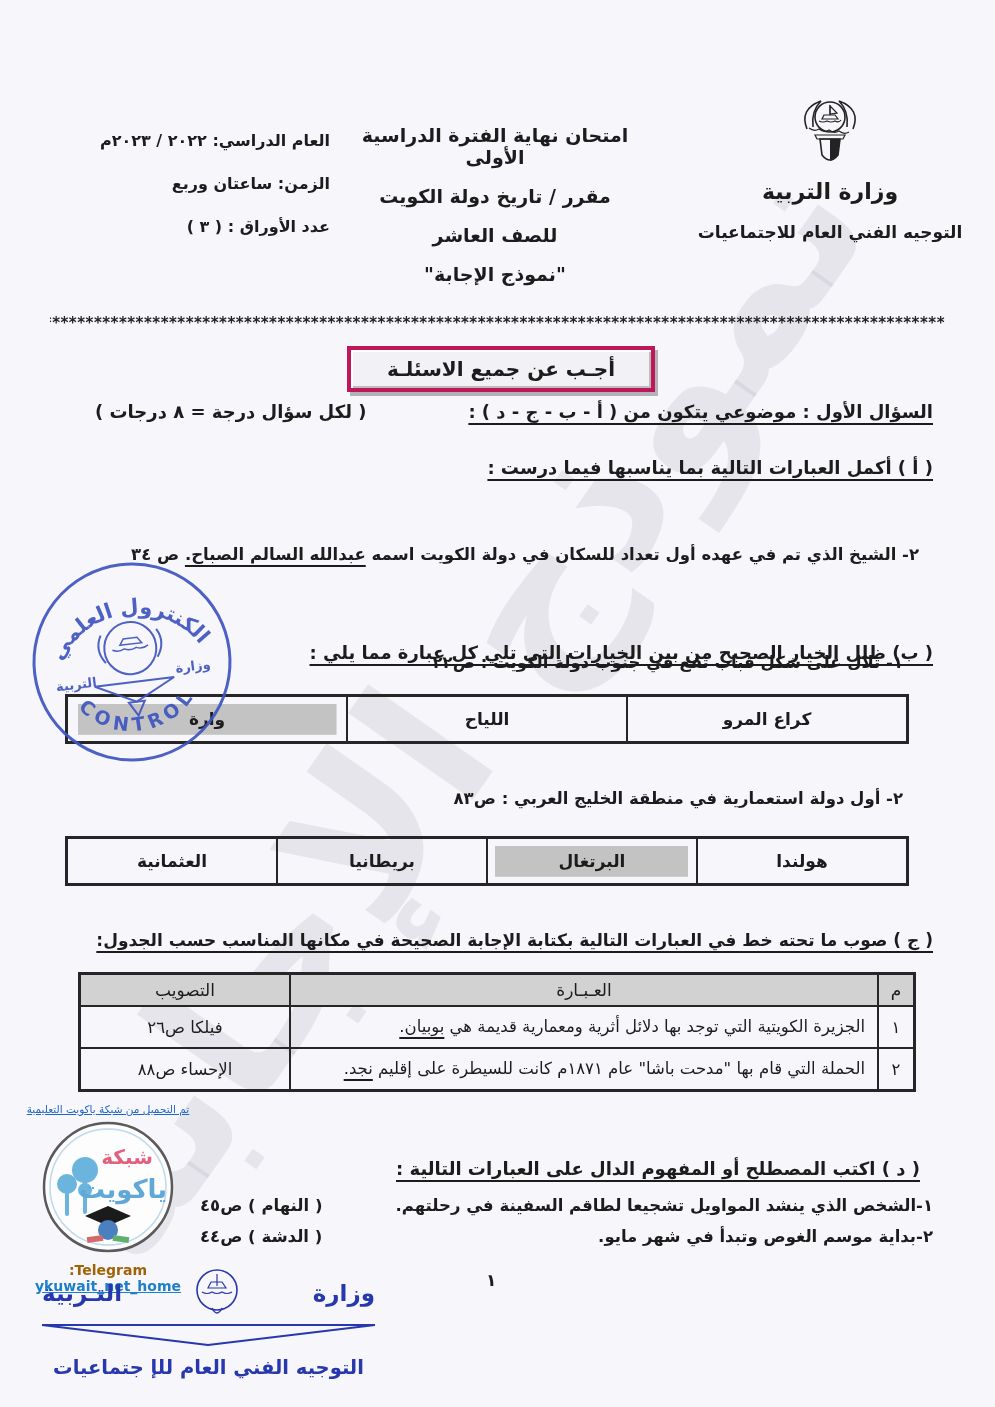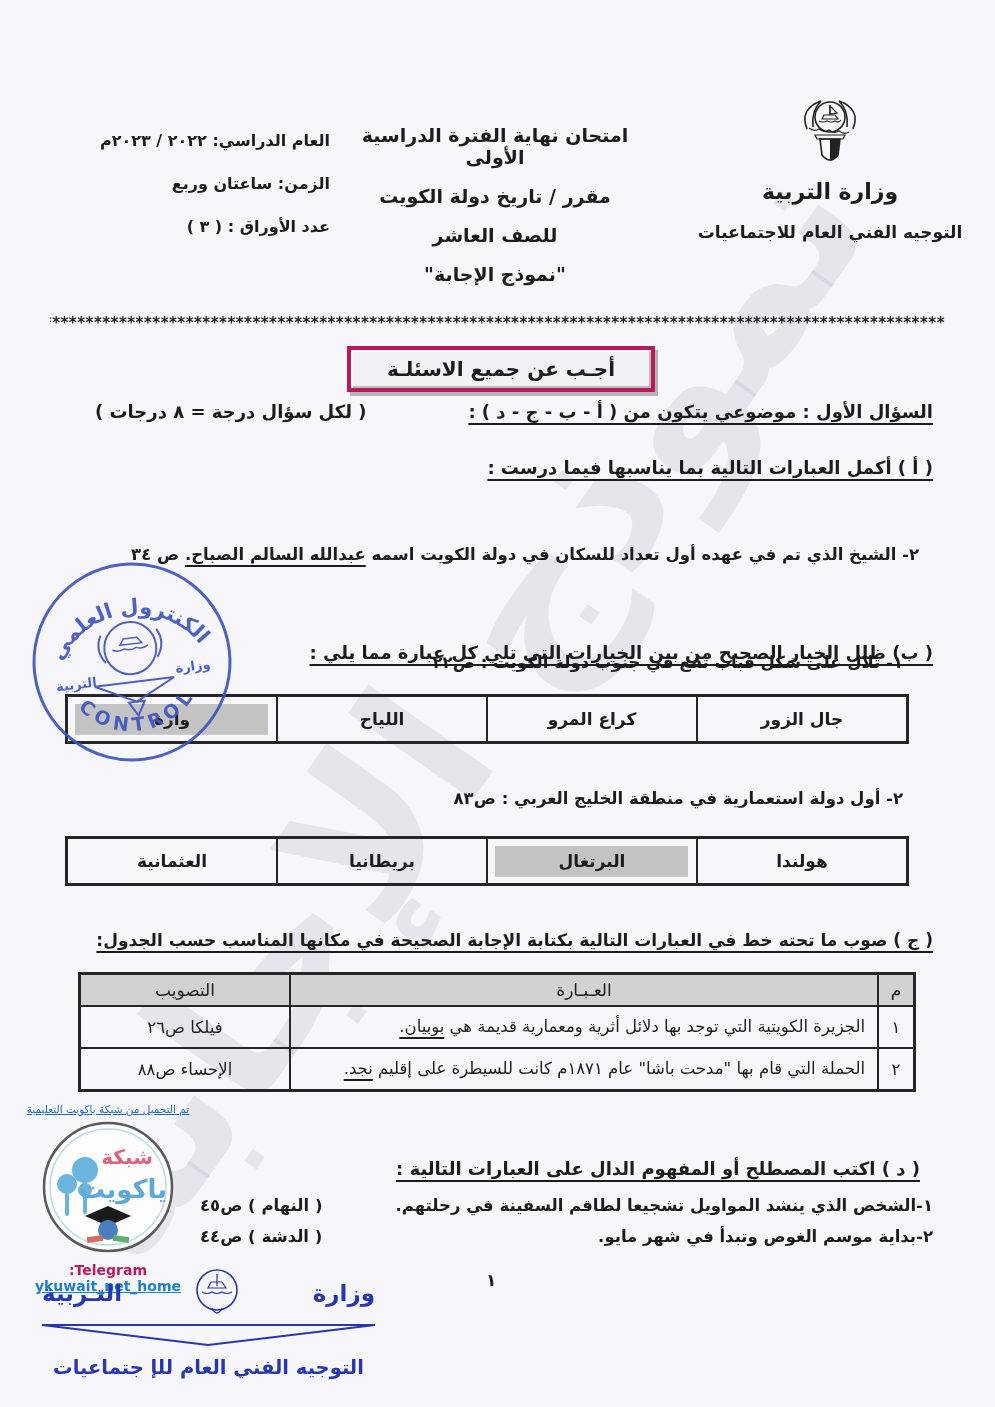--- a/index.html
+++ b/index.html
@@ -49,21 +49,21 @@
   .tc-head .tc-cell{background:#d2d2d2;height:32px;font-size:17px;}
   .tc-body .tc-cell{min-height:42px;}
   .tc-cell.statement{justify-content:flex-start;text-align:right;padding:6px 12px;line-height:1.4;}
   
   .d-items{top:1196px;right:62px;left:200px;}
   .d-row{display:flex;justify-content:space-between;align-items:baseline;margin-bottom:12px;
     font-size:16.5px;font-weight:bold;}
   
   .promo{top:1103px;left:18px;width:180px;text-align:center;z-index:2;}
   .promo .note{font-size:10.5px;font-weight:normal;color:#1e66cc;text-decoration:underline;}
-  .promo .tg{font-size:14px;font-weight:bold;color:#be185d;margin-top:2px;}
+  .promo .tg{font-size:14px;font-weight:bold;color:#a16207;margin-top:2px;}
   .promo .tg-handle{font-size:14px;font-weight:bold;color:#1d7ec9;text-decoration:underline;}
   
   .control-stamp{top:556px;left:26px;width:212px;height:212px;z-index:3;opacity:.92;transform:rotate(-7deg);}
   .footer-stamp{top:1264px;left:36px;width:345px;color:#2737ad;z-index:2;}
   .footer-row1{display:flex;direction:rtl;align-items:center;justify-content:space-between;padding:0 6px;}
   .footer-row1 span{font-size:23px;font-weight:bold;letter-spacing:1px;}
   .footer-line2{font-size:19.5px;font-weight:bold;text-align:center;margin-top:4px;letter-spacing:.5px;}
   .page-num{top:1270px;left:486px;font-size:17px;font-weight:bold;}
 </style>
 </head>
@@ -118,21 +118,20 @@
   <div class="abs z1 sec-head u" style="top:457px;right:62px;">( أ ) أكمل العبارات التالية بما يناسبها فيما درست :</div>
   <div class="abs z1 item" style="top:543px;right:76px;left:20px;">
     <span>٢- الشيخ الذي تم في عهده أول تعداد للسكان في دولة الكويت اسمه</span>
     <span class="u">عبدالله السالم الصباح.</span>
     <span>ص ٣٤</span>
   </div>
 
   <div class="abs z1 sec-head u" style="top:596px;right:62px;margin-top:46px;">( ب) ظلل الخيار الصحيح من بين الخيارات التي تلي كل عبارة مما يلي :</div>
   <div class="abs z1 item" style="top:651px;right:92px;">١- تلال على شكل قباب تقع في جنوب دولة الكويت : ص٢٢</div>
   <div class="abs z1 opttable" style="top:694px;left:65px;width:840px;">
-    <div class="optcell">جال الزور</div>
     <div class="optcell">كراع المرو</div>
     <div class="optcell">اللياح</div>
     <div class="optcell hl">وارة</div>
   </div>
   <div class="abs z1 item" style="top:787px;right:92px;">٢- أول دولة استعمارية في منطقة الخليج العربي : ص٨٣</div>
   <div class="abs z1 opttable" style="top:836px;left:65px;width:840px;">
     <div class="optcell">هولندا</div>
     <div class="optcell hl">البرتغال</div>
     <div class="optcell">بريطانيا</div>
     <div class="optcell">العثمانية</div>

